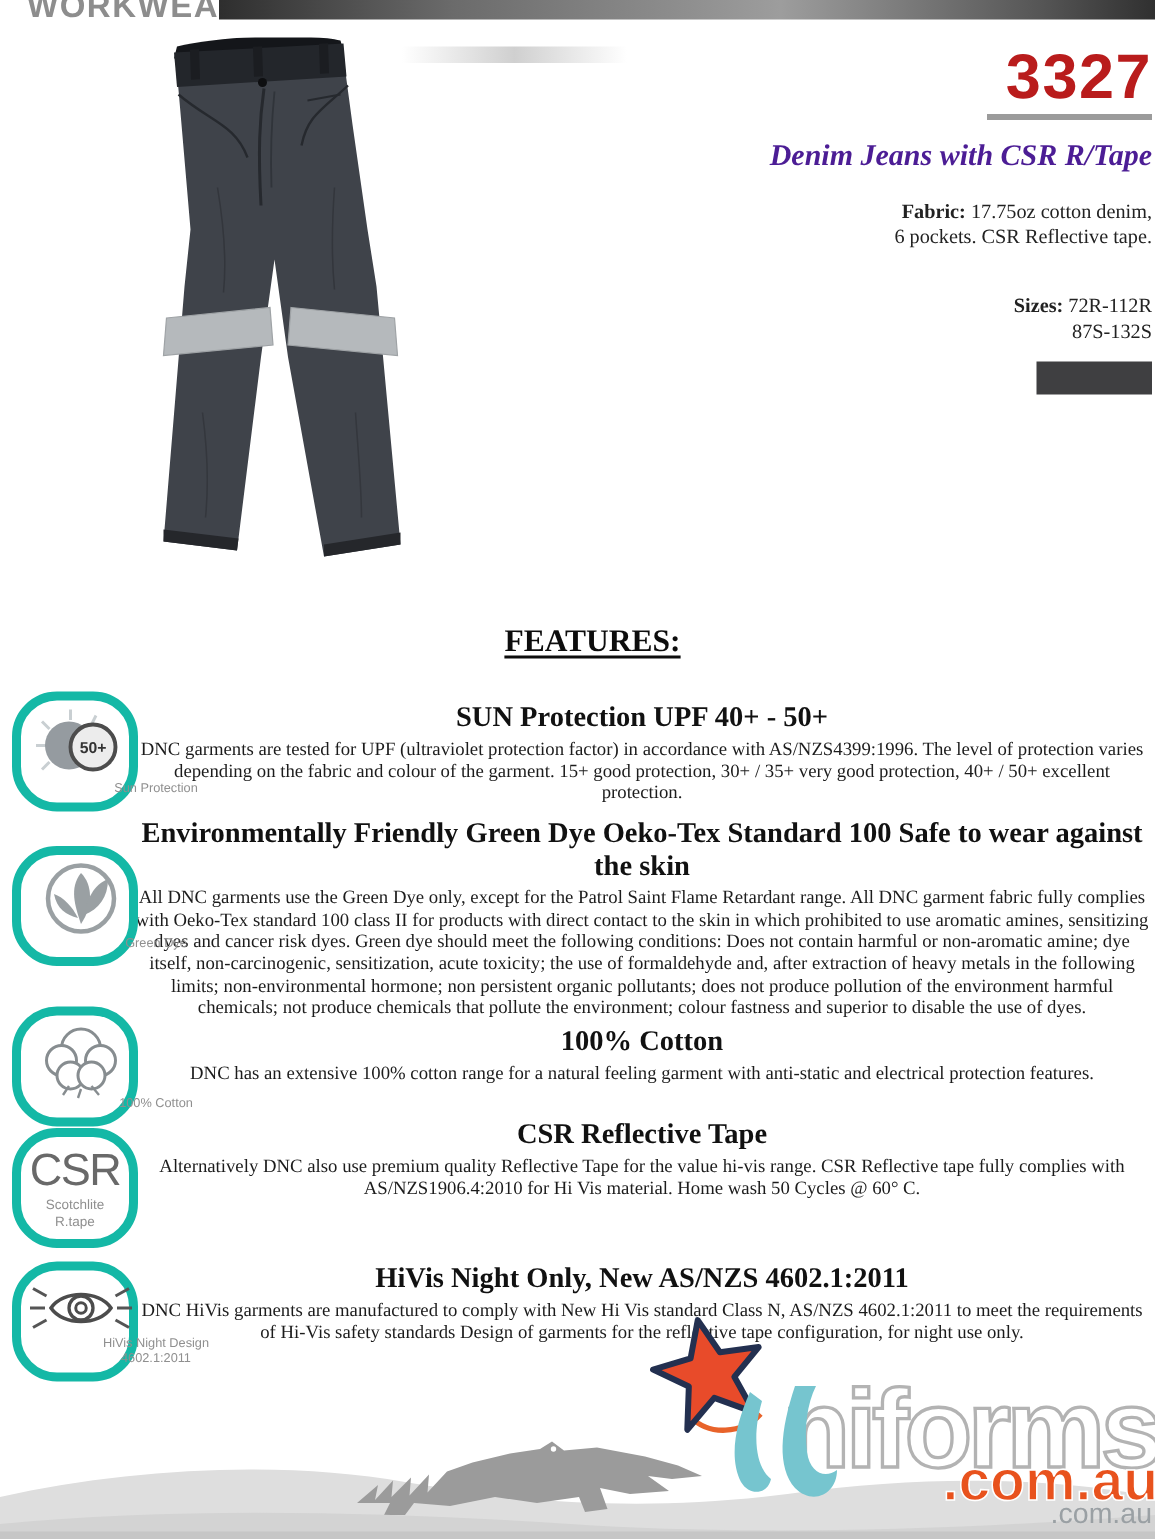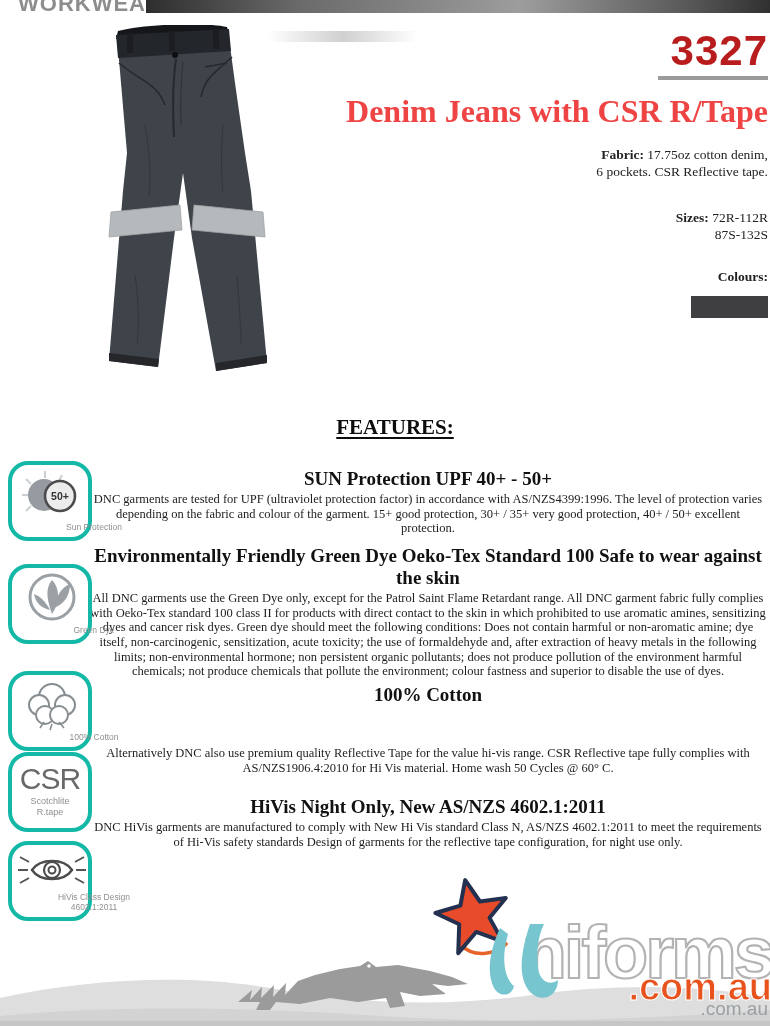--- a/index.html
+++ b/index.html
@@ -12,40 +12,40 @@
           background:linear-gradient(to right,#2e2e2e 0%,#6b6b6b 25%,#9d9d9d 60%,#555 88%,#303030 100%);}
   .topsmudge{position:absolute;left:268px;top:31px;width:150px;height:11px;
           background:linear-gradient(to right,rgba(150,150,150,.0),rgba(150,150,150,.45),rgba(150,150,150,0));}
   
   .jeans{position:absolute;left:55px;top:25px;width:225px;height:360px;}
   
   .info{position:absolute;left:240px;top:30px;width:528px;text-align:right;}
   .code{font-family:"Liberation Sans",sans-serif;font-weight:bold;font-size:42px;
         color:#b91c1c;line-height:1;letter-spacing:1px;}
   .code-underline{width:110px;height:4px;background:#9b9b9b;margin:4px 0 0 auto;}
-  .ptitle{font-size:32px;font-weight:bold;color:#ef4444;margin-top:13px;}
+  .ptitle{font-size:20px;font-weight:bold;color:#4c1d95;margin-top:13px;font-style:italic;}
   .fabric{margin-top:17px;font-size:13.5px;line-height:1.25;color:#222;}
   .sizes{margin-top:29px;font-size:13.5px;line-height:1.25;color:#222;}
   .colours{margin-top:25px;font-size:13.5px;font-weight:bold;color:#222;}
   .swatch{width:77px;height:22px;margin:11px 0 0 auto;}
   b.lbl{font-weight:bold;}
   
   .features-heading{position:absolute;left:0;top:415px;width:790px;text-align:center;
       font-size:21px;font-weight:bold;color:#0d0d0d;}
   .features-heading span{text-decoration:underline;text-decoration-thickness:2px;text-underline-offset:3px;}
   .feature{position:absolute;left:88px;width:680px;text-align:center;}
   .f-title{font-weight:bold;font-size:19px;margin-bottom:2px;color:#111;}
   .f-body{font-size:12.5px;line-height:1.17;color:#1c1c1c;}
-  .s1{top:468px;} .s2{top:545px;} .s3{top:684px;} .s4{top:746px;} .s5{top:796px;text-align:center;}
-  
-  .icon-box{position:absolute;left:8px;width:84px;height:80px;border:4px solid #14b8a6;
-            border-radius:20px;background:#fff;box-sizing:border-box;}
+  .s1{top:468px;} .s2{top:545px;} .s3{top:684px;} .s4{top:746px;} .s5{top:842px;text-align:center;}
+  
+  .icon-box{position:absolute;left:8px;width:84px;height:80px;border:6px solid #14b8a6;
+            border-radius:30px;background:#fff;box-sizing:border-box;}
   .i1{top:461px;} .i2{top:564px;} .i3{top:671px;} .i4{top:752px;} .i5{top:841px;}
   .icon-box svg{display:block;}
-  .ic-label{position:absolute;left:4px;bottom:4px;width:100%;text-align:center;
+  .ic-label{position:absolute;left:14px;bottom:4px;width:100%;text-align:center;
             font-family:"Liberation Sans",sans-serif;font-size:8.5px;color:#8f8f8f;line-height:1.15;padding-left:40px;}
   .csr-txt{position:absolute;top:6px;left:0;width:100%;text-align:center;
            font-family:"Liberation Sans",sans-serif;font-weight:normal;font-size:30px;
            color:#696969;letter-spacing:-1px;}
   .csr-sub{position:absolute;left:0;top:40px;width:100%;text-align:center;
            font-family:"Liberation Sans",sans-serif;font-size:9px;color:#8f8f8f;line-height:1.2;}
   
   .footer{position:absolute;left:0;bottom:0;width:668px;height:150px;}
 </style>
 </head>
@@ -98,40 +98,41 @@
     <div class="fabric">
       <b class="lbl">Fabric:</b>
       <span>17.75oz cotton denim,</span><br>
       <span>6 pockets. CSR Reflective tape.</span>
     </div>
     <div class="sizes">
       <b class="lbl">Sizes:</b>
       <span>72R-112R</span><br>
       <span>87S-132S</span>
     </div>
-    <div class="colours">Colours:</div>
     <div class="swatch" style="background:#3f3f41"></div>
   </div>
 
   <div class="features-heading">
     <span>FEATURES:</span>
   </div>
 
   <div class="feature s1">
     <div class="f-title">SUN Protection UPF 40+ - 50+</div>
     <div class="f-body">DNC garments are tested for UPF (ultraviolet protection factor) in accordance with AS/NZS4399:1996. The level of protection varies depending on the fabric and colour of the garment. 15+ good protection, 30+ / 35+ very good protection, 40+ / 50+ excellent protection.</div>
   </div>
   <div class="feature s2">
     <div class="f-title">Environmentally Friendly Green Dye Oeko-Tex Standard 100 Safe to wear against the skin</div>
     <div class="f-body">All DNC garments use the Green Dye only, except for the Patrol Saint Flame Retardant range. All DNC garment fabric fully complies with Oeko-Tex standard 100 class II for products with direct contact to the skin in which prohibited to use aromatic amines, sensitizing dyes and cancer risk dyes. Green dye should meet the following conditions: Does not contain harmful or non-aromatic amine; dye itself, non-carcinogenic, sensitization, acute toxicity; the use of formaldehyde and, after extraction of heavy metals in the following limits; non-environmental hormone; non persistent organic pollutants; does not produce pollution of the environment harmful chemicals; not produce chemicals that pollute the environment; colour fastness and superior to disable the use of dyes.</div>
   </div>
   <div class="feature s3">
     <div class="f-title">100% Cotton</div>
+    <div class="f-body">DNC has an extensive 100% cotton range for a natural feeling garment with anti-static and electrical protection features.</div>
   </div>
   <div class="feature s4">
+    <div class="f-title">CSR Reflective Tape</div>
     <div class="f-body">Alternatively  DNC also use premium quality Reflective Tape for the value hi-vis range. CSR Reflective tape fully complies with AS/NZS1906.4:2010 for Hi Vis material. Home wash 50 Cycles @ 60° C.</div>
   </div>
   <div class="feature s5">
     <div class="f-title">HiVis Night Only, New AS/NZS 4602.1:2011</div>
     <div class="f-body">DNC HiVis garments are manufactured to comply with New Hi Vis standard Class N, AS/NZS 4602.1:2011 to meet the requirements of Hi-Vis safety standards Design of garments for the reflective tape configuration, for night use only.</div>
   </div>
 
   <div class="icon-box i1">
     <svg width="80" height="58" viewBox="0 0 80 58">
       <g stroke="#c9cfd2" stroke-width="2">
@@ -188,21 +189,21 @@
         <line x1="8" y1="38" x2="17" y2="33"></line>
           <line x1="72" y1="12" x2="63" y2="17"></line>
         <line x1="74" y1="25" x2="64" y2="25"></line>
           <line x1="72" y1="38" x2="63" y2="33"></line>
       </g>
       <path d="M20,25 C28,13 52,13 60,25 C52,37 28,37 20,25 Z" fill="none" stroke="#4c4c4c" stroke-width="2.4"></path>
       <circle cx="40" cy="25" r="8" fill="none" stroke="#4c4c4c" stroke-width="2.2"></circle>
       <circle cx="40" cy="25" r="3.5" fill="none" stroke="#4c4c4c" stroke-width="2"></circle>
     </svg>
     <div class="ic-label">
-      <span>HiVis Class Design</span><br>
+      <span>HiVis Night Design</span><br>
       <span>4602.1:2011</span>
     </div>
   </div>
 
   <div class="footer">
     <svg width="770" height="150" viewBox="0 0 770 150">
 
       <path d="M0,122 C90,102 190,98 270,112 C350,126 430,132 525,120 C625,106 705,110 770,122 L770,150 L0,150 Z" fill="#dedede"></path>
 
       <path fill="#9b9b9b" d="M238,126 L252,114 L250,124 L262,111 L261,122 L274,109 L273,121 L286,107 L285,119 L298,105 L315,99 L340,93 L360,90 L368,85 L376,91 L398,89 L430,95 L452,101 L468,108 L448,110 L432,108 L446,118 L420,120 L400,116 L405,130 L390,132 L386,122 L358,126 L330,122 L300,128 L276,126 L270,134 L256,134 L260,126 Z"></path>

